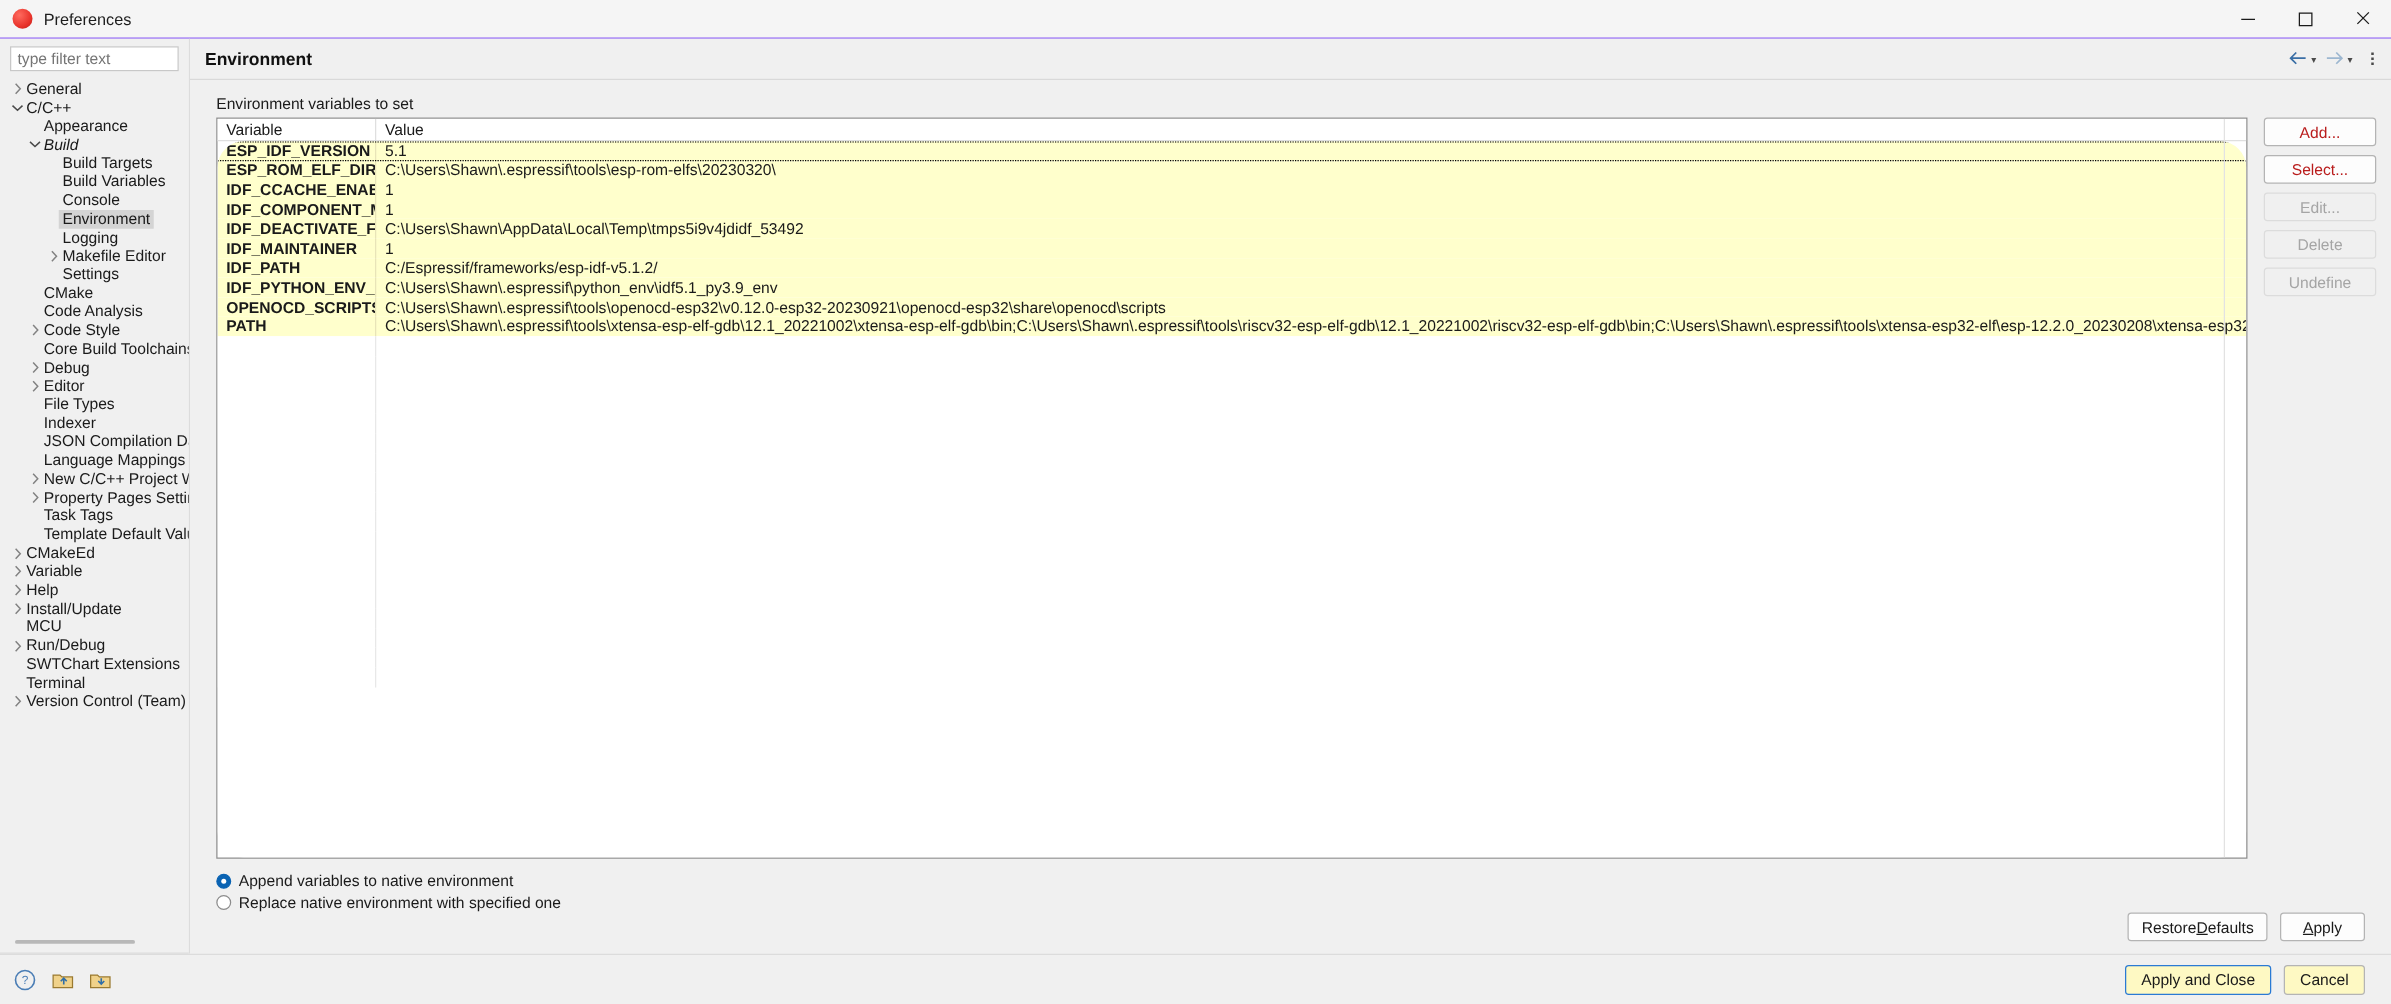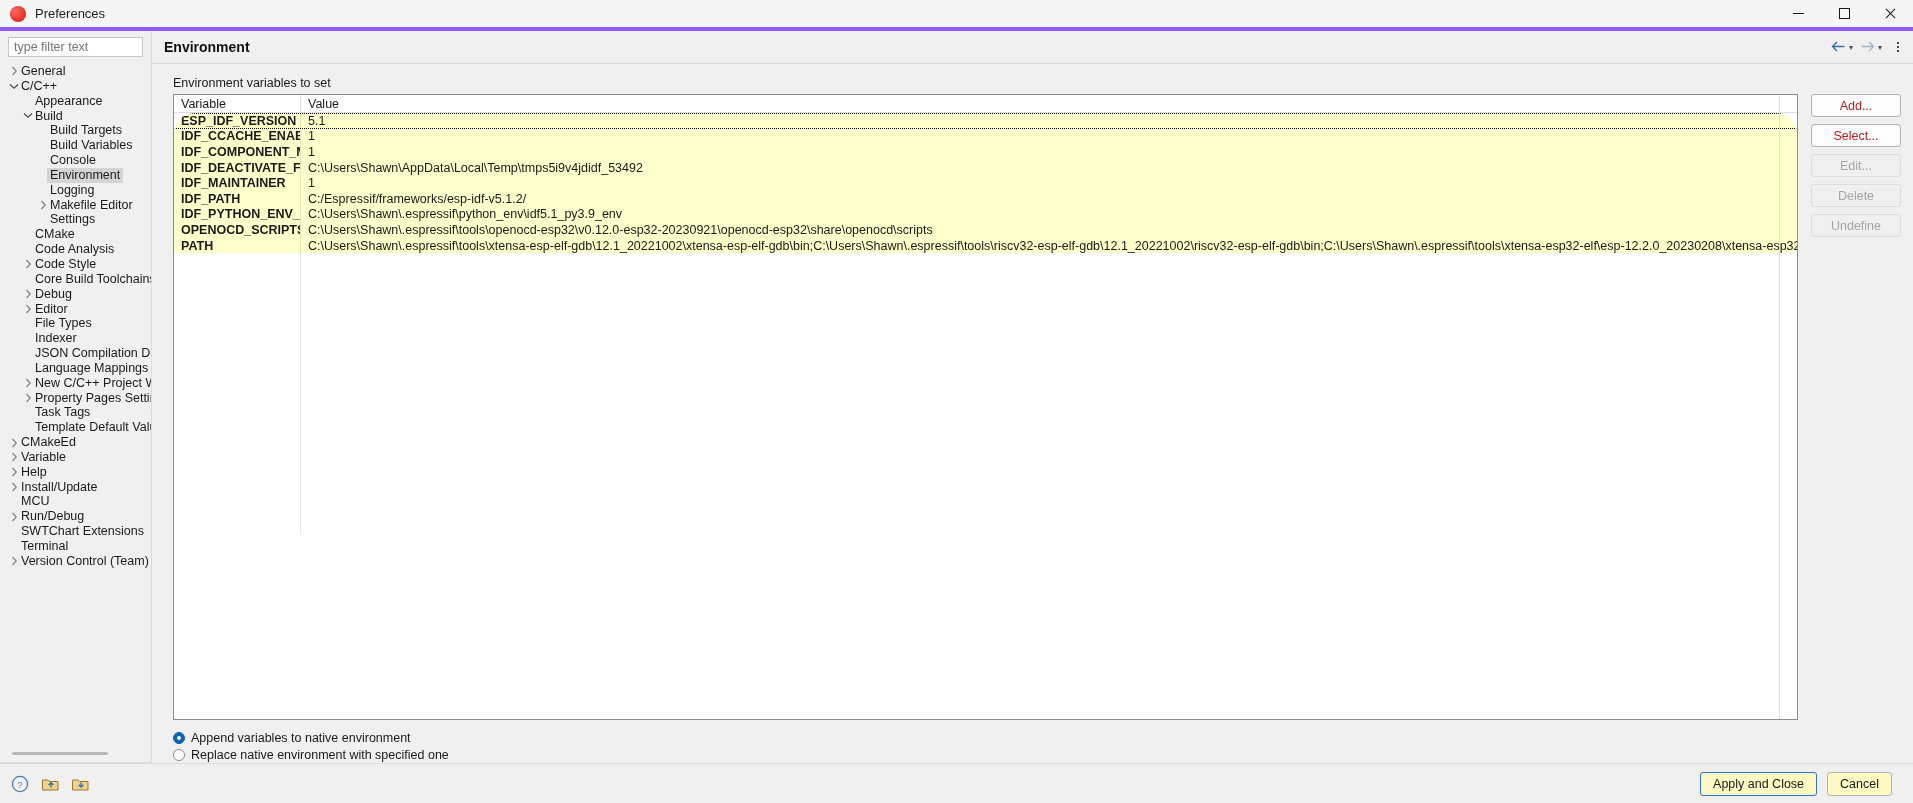--- a/index.html
+++ b/index.html
@@ -17,21 +17,21 @@
     width: 1913px; height: 803px;
     background: #f0f0f0;
     display: flex; flex-direction: column;
   }
 
   
   .titlebar {
     height: 31px; min-height: 31px;
     background: #f5f5f5;
     display: flex; align-items: center;
-    border-bottom: 4px solid #8b5cf6;
+    border-bottom: 1px solid #8b5cf6;
   }
   .tb-icon {
     width: 16px; height: 16px;
     margin-left: 10px; margin-right: 9px;
     border-radius: 50%;
     background: radial-gradient(circle at 35% 32%, #ff6a5e 0%, #e8322a 62%, #b81c16 100%);
     flex: 0 0 auto;
   }
   .tb-title { font-size: 13px; color: #1d1d1d; }
   .tb-spacer { flex: 1 1 auto; }
@@ -326,21 +326,21 @@
               <svg width="10" height="7" viewBox="0 0 10 7">
                 <path d="M1 1.5 L5 5.2 L9 1.5" fill="none" stroke="#4a4a4a" stroke-width="1.2"></path>
               </svg>
             </span>
             <span class="tree-label">C/C++</span>
           </div>
           <div class="tree-item" style="padding-left: 22px;">
             <span class="tw"></span>
             <span class="tree-label">Appearance</span>
           </div>
-          <div class="tree-item" style="padding-left: 22px;">
+          <div class="tree-item" style="padding-left: 22px; font-style: italic;">
             <span class="tw">
               <svg width="10" height="7" viewBox="0 0 10 7">
                 <path d="M1 1.5 L5 5.2 L9 1.5" fill="none" stroke="#4a4a4a" stroke-width="1.2"></path>
               </svg>
             </span>
             <span class="tree-label">Build</span>
           </div>
           <div class="tree-item" style="padding-left: 37px;">
             <span class="tw"></span>
             <span class="tree-label">Build Targets</span>
@@ -550,20 +550,24 @@
             <div class="thead">
               <div class="th c1">Variable</div>
               <div class="th c2">Value</div>
             </div>
             <div class="tbody" id="tbody">
                 <div class="trow focused">
                   <div class="td c1">ESP_IDF_VERSION</div>
                   <div class="td c2">5.1</div>
                 </div>
                 <div class="trow">
+                  <div class="td c1">ESP_ROM_ELF_DIR</div>
+                  <div class="td c2">C:\Users\Shawn\.espressif\tools\esp-rom-elfs\20230320\</div>
+                </div>
+                <div class="trow">
                   <div class="td c1">IDF_CCACHE_ENABLE</div>
                   <div class="td c2">1</div>
                 </div>
                 <div class="trow">
                   <div class="td c1">IDF_COMPONENT_MAN...</div>
                   <div class="td c2">1</div>
                 </div>
                 <div class="trow">
                   <div class="td c1">IDF_DEACTIVATE_FILE_P...</div>
                   <div class="td c2">C:\Users\Shawn\AppData\Local\Temp\tmps5i9v4jdidf_53492</div>
@@ -677,20 +681,24 @@
             <div class="radio-row">
               <span class="rb on"></span>
               <span>Append variables to native environment</span>
             </div>
             <div class="radio-row">
               <span class="rb"></span>
               <span>Replace native environment with specified one</span>
             </div>
           </div>
 
+        <div class="page-foot" id="page-foot">
+            <div class="fbtn">Restore <u>D</u>efaults</div>
+            <div class="fbtn"><u>A</u>pply</div>
+          </div>
       </div>
     </div>
   </div>
 
   <div class="bottom">
     <div class="bicons">
       <div class="bicon">
         <svg width="18" height="18" viewBox="0 0 18 18">
           <circle cx="9" cy="9" r="7.6" fill="none" stroke="#4a7db5" stroke-width="1.3"></circle>
           <text x="9" y="12.6" font-size="9.5" font-family="Liberation Sans, sans-serif" fill="#4a7db5" text-anchor="middle">?</text>

